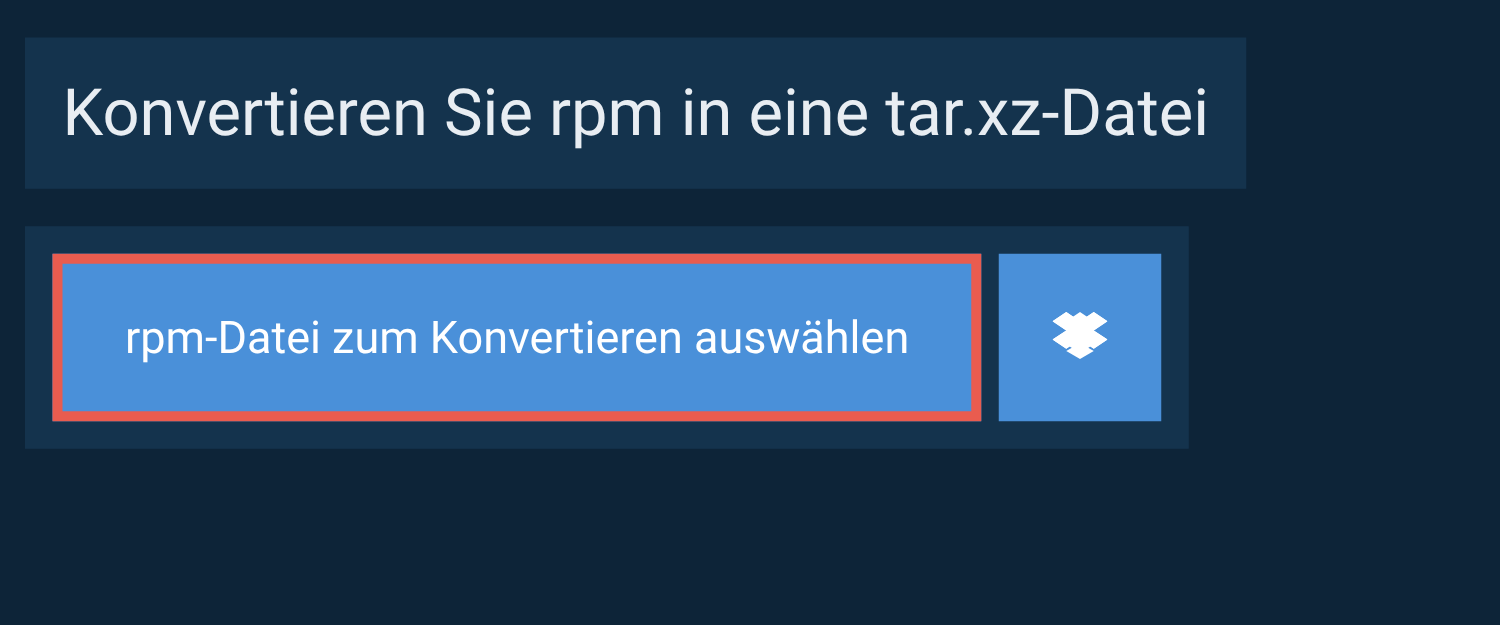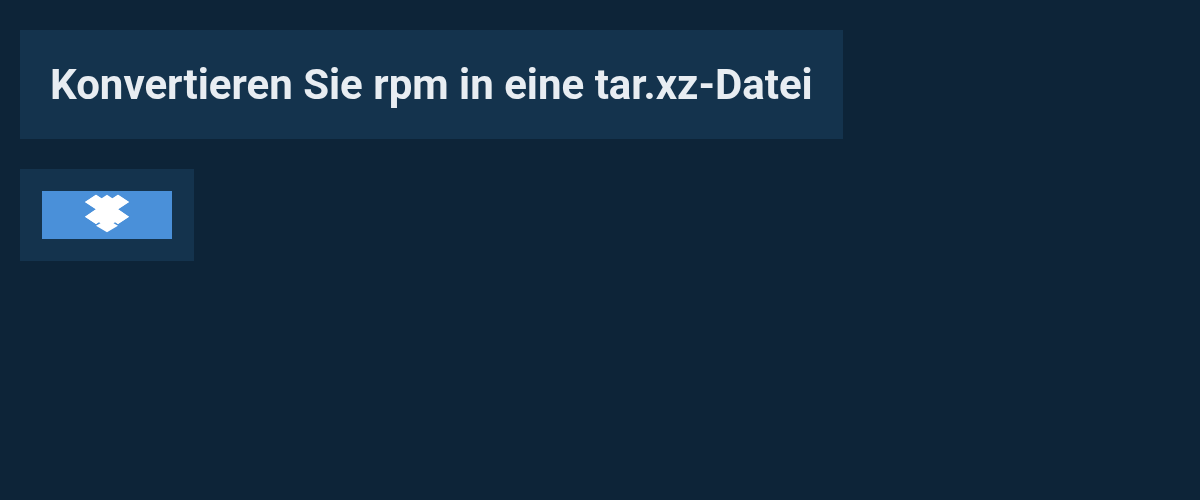--- a/index.html
+++ b/index.html
@@ -15,22 +15,22 @@
       padding: 30px 20px;
     }
     .title-bar {
       background: #14334d;
       padding: 30px 30px;
       display: inline-block;
       margin-bottom: 30px;
     }
     .title-text {
       color: #e8edf2;
-      font-size: 42px;
-      font-weight: 700;
+      font-size: 52px;
+      font-weight: 400;
     }
     .button-row {
       background: #14334d;
       padding: 22px 22px;
       display: flex;
       gap: 14px;
       align-items: stretch;
       width: fit-content;
     }
     .select-button {
@@ -65,20 +65,23 @@
 </head>
 <body>
 
 
 
 <div class="title-bar">
   <h1 class="title-text">Konvertieren Sie rpm in eine tar.xz-Datei</h1>
 </div>
 
 <div class="button-row">
+  <div class="select-button">
+    <span class="select-button-label">rpm-Datei zum Konvertieren auswählen</span>
+  </div>
   <div class="dropbox-button">
     <span>
       <svg class="dropbox-icon-svg" viewBox="0 0 24 24" xmlns="http://www.w3.org/2000/svg">
         <path d="M6 2L0 6l6 4-6 4 6 4 6-4 6 4 6-4-6-4 6-4-6-4-6 4-6-4zm6 8l6-4-6-4-6 4 6 4zm0 2l-6 4 6 4 6-4-6-4z"></path>
         <path d="M6 2L12 6 6 10 0 6z"></path>
         <path d="M18 2L24 6 18 10 12 6z"></path>
         <path d="M6 10L12 14 6 18 0 14z"></path>
         <path d="M18 10L24 14 18 18 12 14z"></path>
         <path d="M12 15.5L18 19 12 22.5 6 19z"></path>
       </svg>

